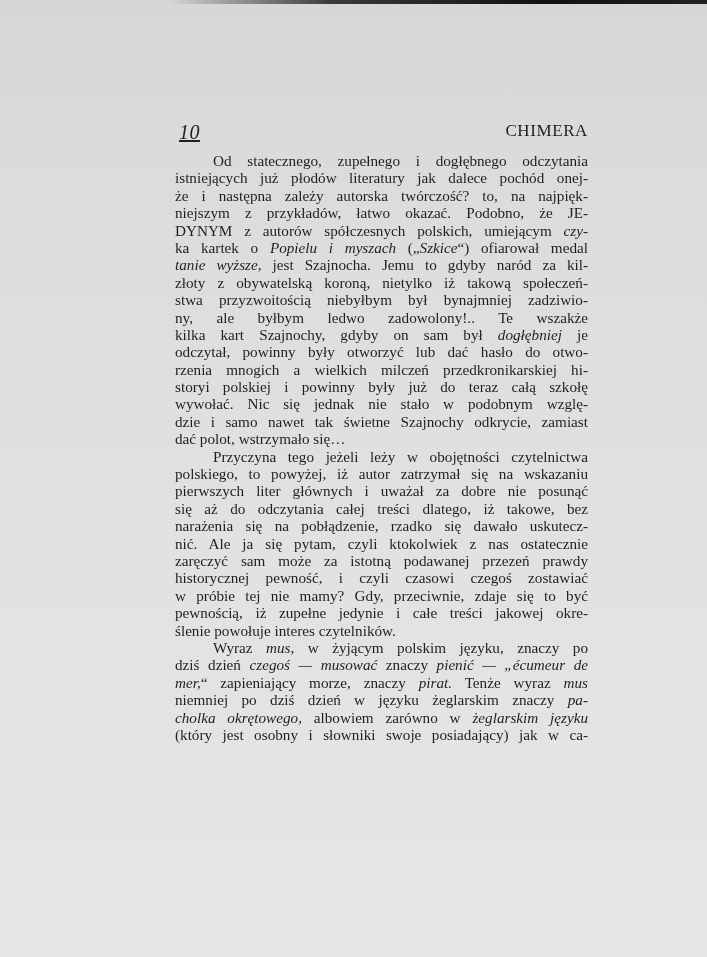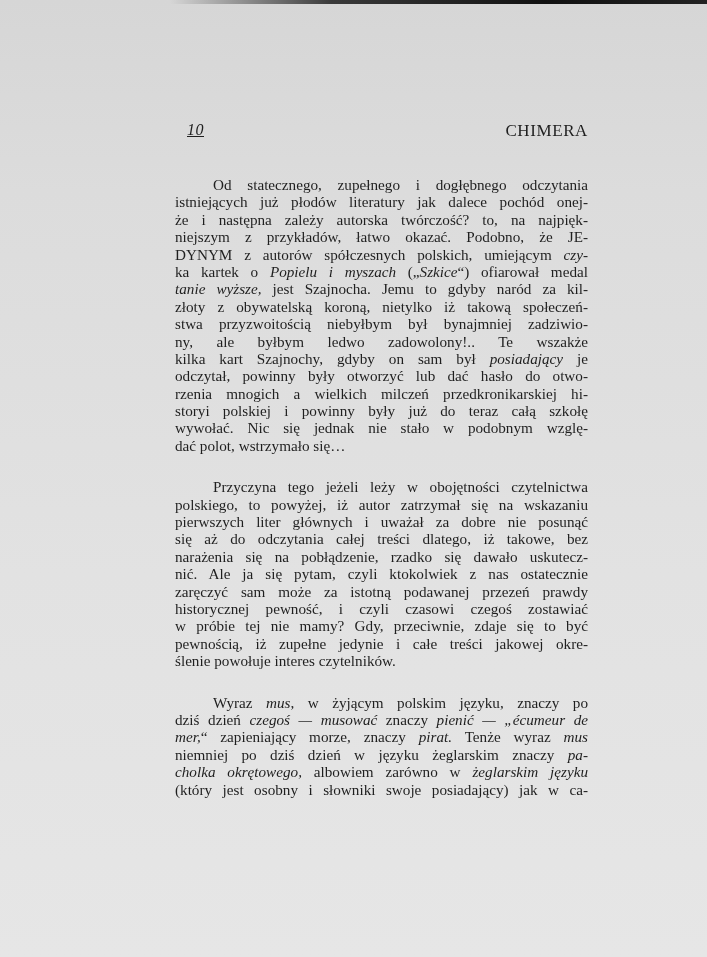--- a/index.html
+++ b/index.html
@@ -29,24 +29,24 @@
     }
     .running-head {
       position: absolute;
       top: 121px;
       left: 175px;
       width: 413px;
       height: 20px;
     }
     .page-number {
       position: absolute;
-      left: 12px; top: 0;
+      left: 4px; top: 0;
       font-family: "Liberation Serif", "DejaVu Serif", serif;
       font-style: italic;
-      font-size: 16px;
+      font-size: 20px;
       letter-spacing: 0.5px;
       text-decoration: underline;
     }
     .journal-title {
       position: absolute;
       right: 0; top: 0;
       font-family: "Liberation Serif", "DejaVu Serif", serif;
       font-size: 17px;
       letter-spacing: 0.6px;
     }
@@ -60,21 +60,21 @@
       line-height: 17.4px;
     }
     .line {
       display: block;
       white-space: nowrap;
       text-align: justify;
       text-align-last: justify;
       height: 17.4px;
       overflow: visible;
     }
-    .line.indent { padding-left: 38px; margin-top: 24px; }
+    .line.indent { padding-left: 38px; }
     .line.last { text-align-last: left; }
     .it { font-style: italic; }
   </style>
 </head>
 <body>
 
 <div class="page">
   <div class="top-edge"></div>
 
   <div class="running-head">
@@ -86,25 +86,26 @@
       <span class="line indent"><span>Od statecznego, zupełnego i dogłębnego odczytania</span></span>
       <span class="line"><span>istniejących już płodów literatury jak dalece pochód onej-</span></span>
       <span class="line"><span>że i następna zależy autorska twórczość? to, na najpięk-</span></span>
       <span class="line"><span>niejszym z przykładów, łatwo okazać. Podobno, że JE-</span></span>
       <span class="line"><span>DYNYM z autorów spółczesnych polskich, umiejącym </span><span class="it">czy-</span></span>
       <span class="line"><span>ka kartek o </span><span class="it">Popielu i myszach</span><span> („</span><span class="it">Szkice</span><span>“) ofiarował medal</span></span>
       <span class="line"><span class="it">tanie wyższe,</span><span> jest Szajnocha. Jemu to gdyby naród za kil-</span></span>
       <span class="line"><span>złoty z obywatelską koroną, nietylko iż takową społeczeń-</span></span>
       <span class="line"><span>stwa przyzwoitością niebyłbym był bynajmniej zadziwio-</span></span>
       <span class="line"><span>ny, ale byłbym ledwo zadowolony!.. Te wszakże</span></span>
-      <span class="line"><span>kilka kart Szajnochy, gdyby on sam był </span><span class="it">posiadający</span><span> je</span></span>
+      <span class="line"><span>kilka kart Szajnochy, gdyby on sam był </span><span class="it">dogłębniej</span><span> je</span></span>
       <span class="line"><span>odczytał, powinny były otworzyć lub dać hasło do otwo-</span></span>
       <span class="line"><span>rzenia mnogich a wielkich milczeń przedkronikarskiej hi-</span></span>
       <span class="line"><span>storyi polskiej i powinny były już do teraz całą szkołę</span></span>
       <span class="line"><span>wywołać. Nic się jednak nie stało w podobnym wzglę-</span></span>
+      <span class="line"><span>dzie i samo nawet tak świetne Szajnochy odkrycie, zamiast</span></span>
       <span class="line last"><span>dać polot, wstrzymało się…</span></span>
       <span class="line indent"><span>Przyczyna tego jeżeli leży w obojętności czytelnictwa</span></span>
       <span class="line"><span>polskiego, to powyżej, iż autor zatrzymał się na wskazaniu</span></span>
       <span class="line"><span>pierwszych liter głównych i uważał za dobre nie posunąć</span></span>
       <span class="line"><span>się aż do odczytania całej treści dlatego, iż takowe, bez</span></span>
       <span class="line"><span>narażenia się na pobłądzenie, rzadko się dawało uskutecz-</span></span>
       <span class="line"><span>nić. Ale ja się pytam, czyli ktokolwiek z nas ostatecznie</span></span>
       <span class="line"><span>zaręczyć sam może za istotną podawanej przezeń prawdy</span></span>
       <span class="line"><span>historycznej pewność, i czyli czasowi czegoś zostawiać</span></span>
       <span class="line"><span>w próbie tej nie mamy? Gdy, przeciwnie, zdaje się to być</span></span>

